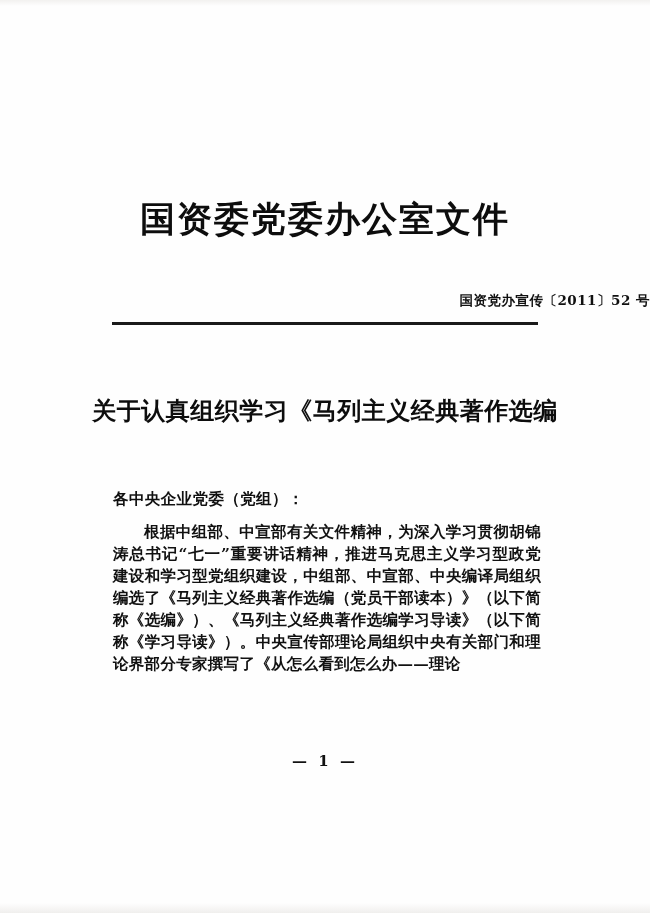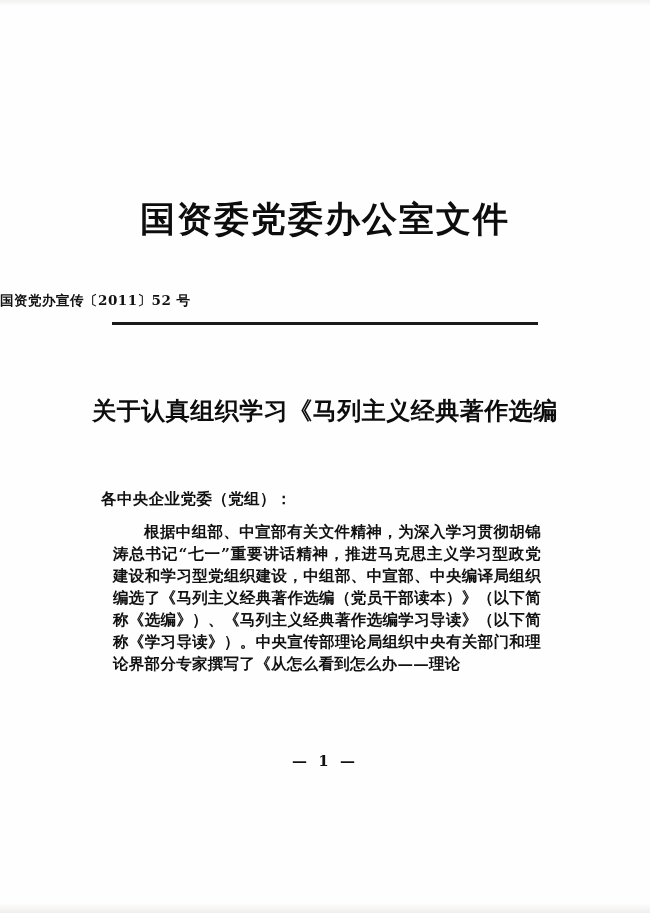--- a/index.html
+++ b/index.html
@@ -36,23 +36,23 @@
     text-align: center;
     font-size: 35px;
     font-weight: bold;
     letter-spacing: 2px;
     font-family: "DejaVu Serif", "Liberation Serif", serif;
     color: #0d0d0d;
   }
   .doc-number {
     position: absolute;
     left: 0;
-    right: 16px;
+    right: 0;
     top: 292px;
-    text-align: left;
+    text-align: right;
     font-size: 13.5px;
     font-weight: bold;
     letter-spacing: 0.5px;
     color: #111111;
   }
   .rule {
     position: absolute;
     left: 112px;
     width: 426px;
     top: 322px;
@@ -69,21 +69,21 @@
     font-weight: bold;
     line-height: 37px;
     letter-spacing: 0.5px;
     color: #0d0d0d;
   }
   .subject .line {
     display: block;
   }
   .salutation {
     position: absolute;
-    left: 101px;
+    left: 113px;
     top: 489px;
     font-size: 15.5px;
     font-weight: bold;
     letter-spacing: 0.4px;
     color: #111111;
   }
   .body-text {
     position: absolute;
     left: 113px;
     width: 428px;

